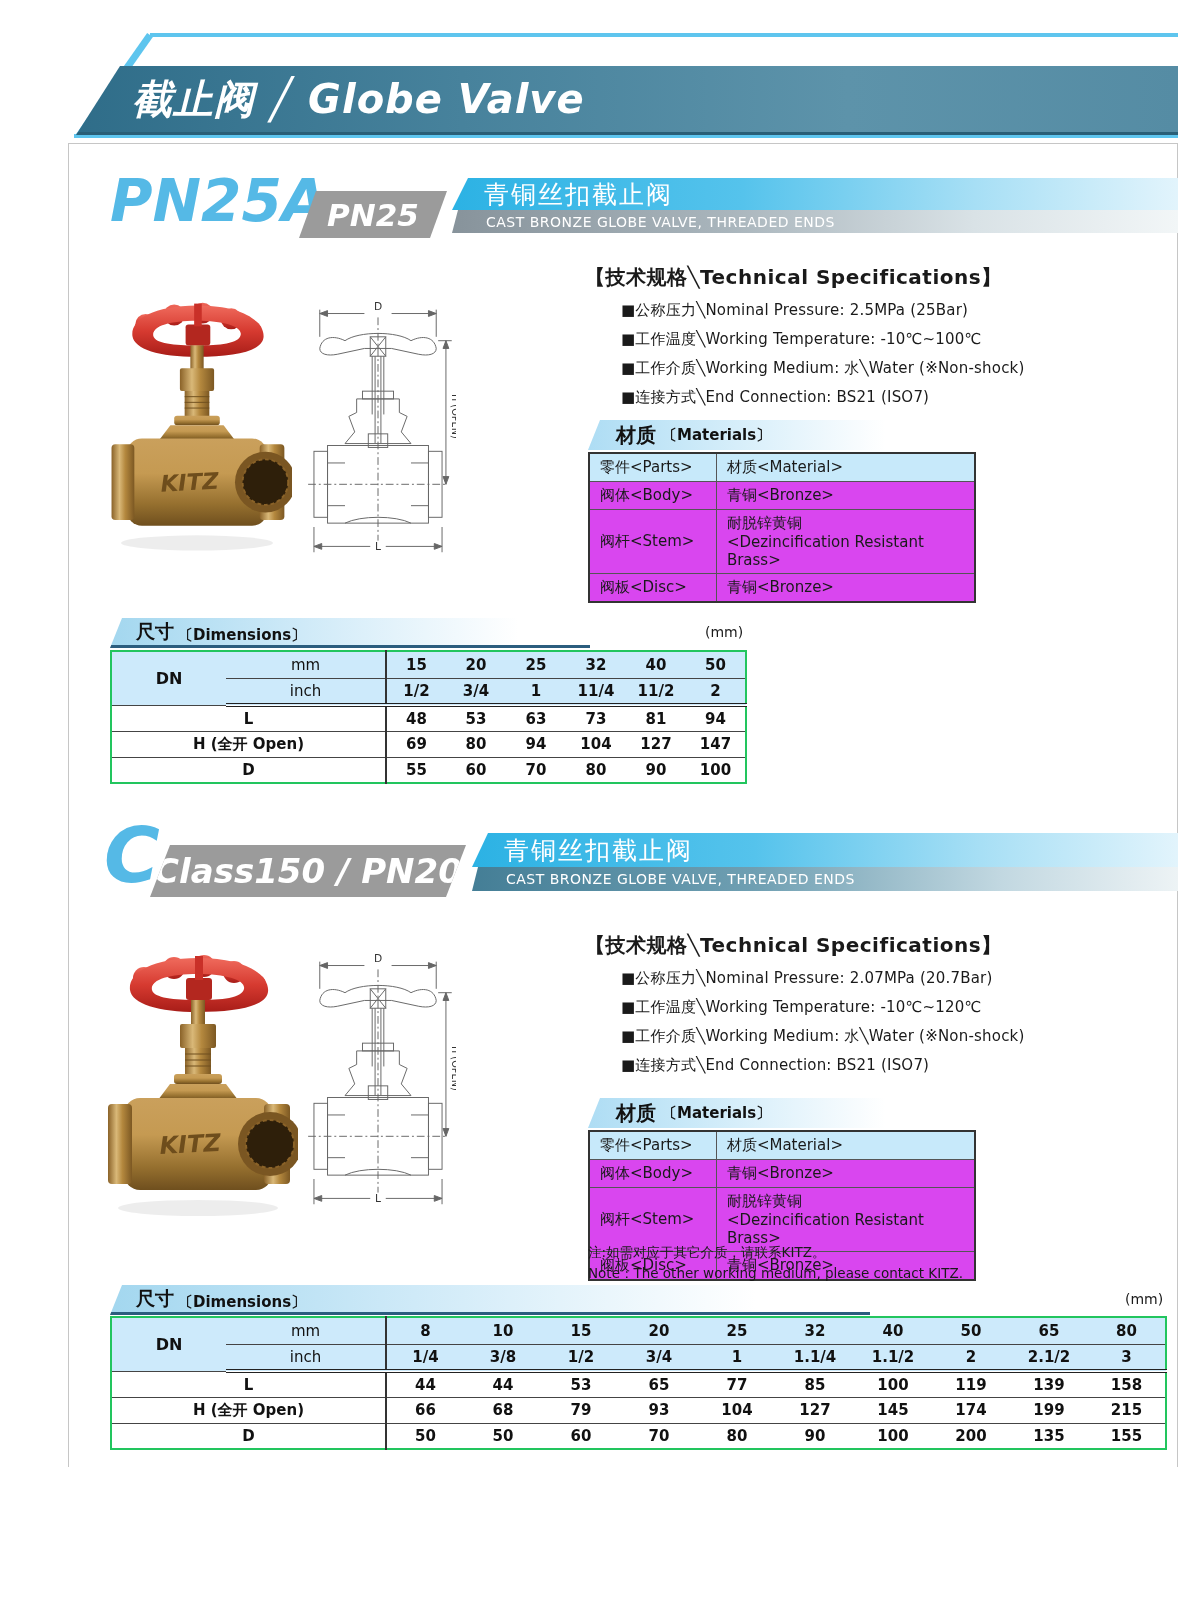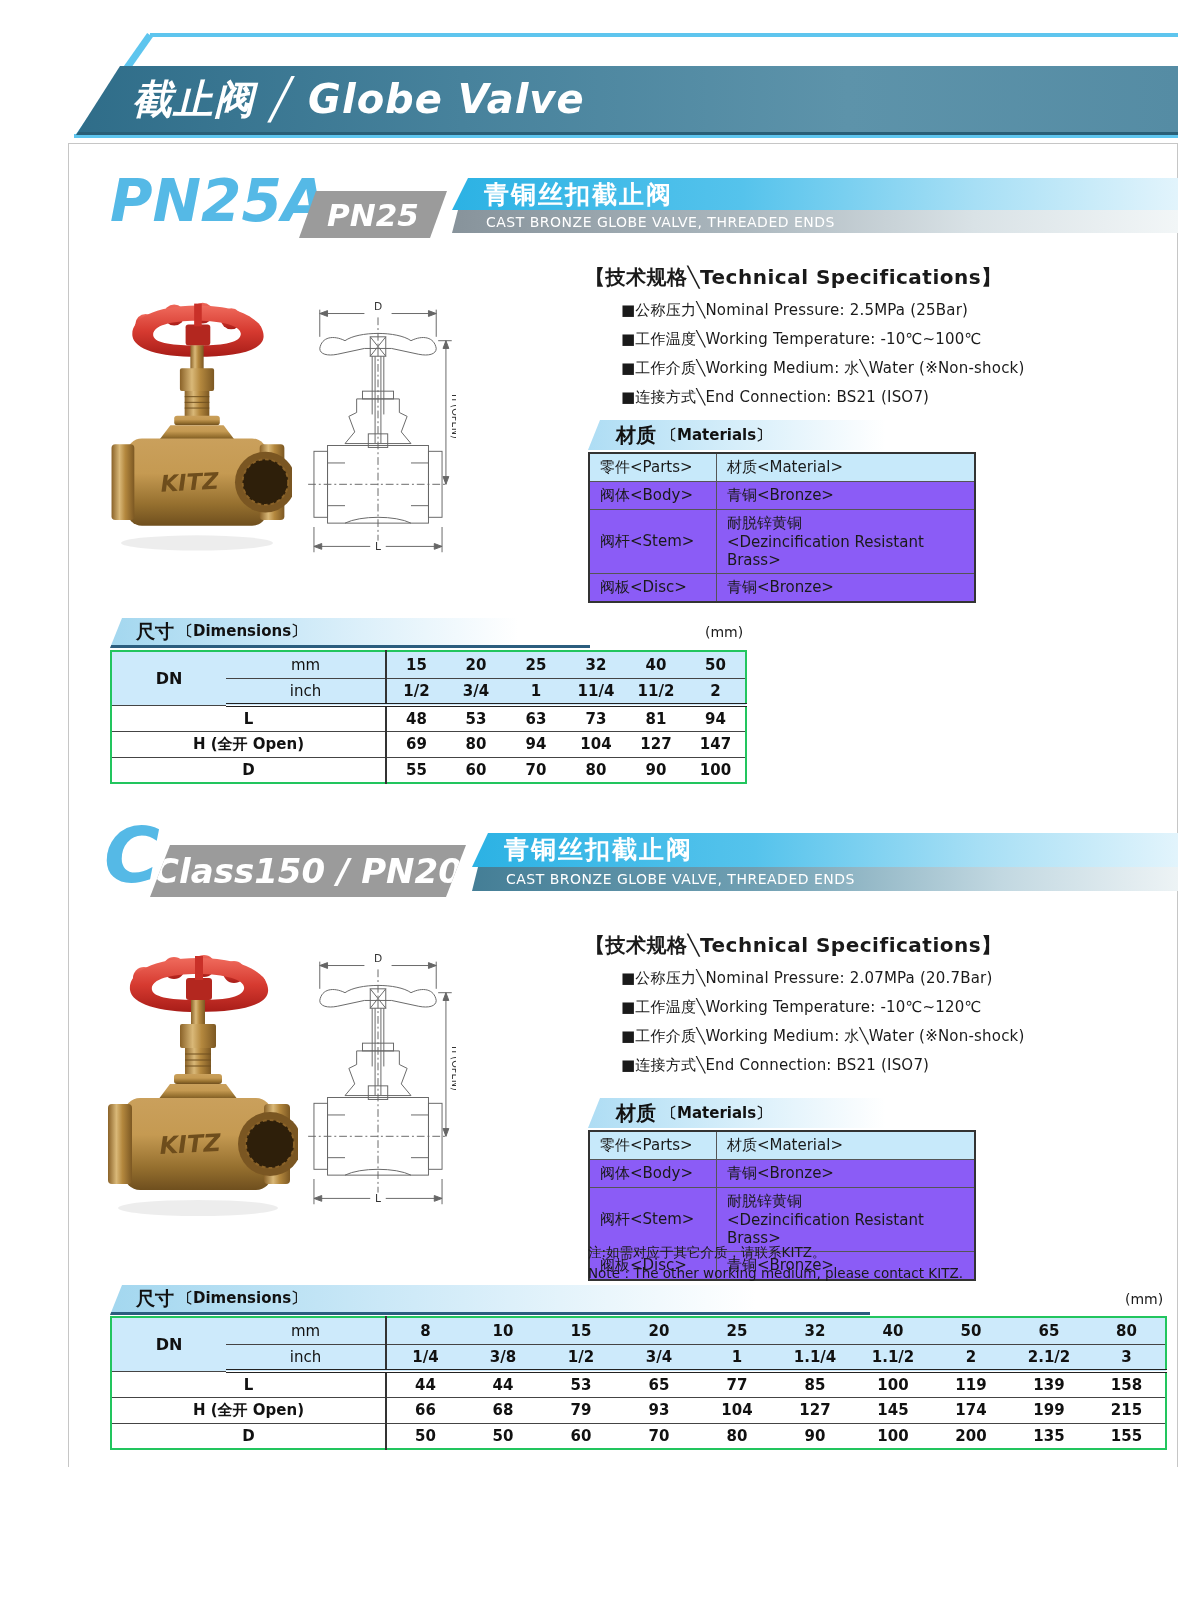--- a/index.html
+++ b/index.html
@@ -17,50 +17,50 @@
   .banner-text .sep{padding:0 14px;font-weight:normal;}
 
   
   .content-box{position:absolute;left:68px;top:143px;width:1108px;height:1402px;
                border:1px solid #c6c6c6;background:#fff;}
 
   
   .code-main{position:absolute;font-style:italic;font-weight:bold;color:#55b9e6;line-height:1;}
   .gray-tag{position:absolute;background:#9b9b9b;display:flex;align-items:center;justify-content:center;
             color:#fff;font-weight:bold;font-style:italic;}
-  .cyan-bar{position:absolute;display:flex;color:#fff;font-weight:bold;
+  .cyan-bar{position:absolute;display:flex;align-items:center;color:#fff;font-weight:normal;
             background:linear-gradient(90deg,#2cb2e4 0%,#55c3ec 40%,#a7dff5 72%,#e2f4fc 100%);
             clip-path:polygon(16px 0,100% 0,100% 100%,0 100%);}
   .eng-strip{position:absolute;display:flex;align-items:center;color:#fff;
              clip-path:polygon(6px 0,100% 0,100% 100%,0 100%);}
   .strip-gray{background:linear-gradient(90deg,#87939b 0%,#a9b5bc 38%,#d9e2e6 72%,#f2f6f7 100%);}
   .strip-teal{background:linear-gradient(90deg,#447e96 0%,#6f9fb2 40%,#c2d8e1 75%,#edf3f5 100%);}
   .cyan-bar span{padding-left:32px;font-size:25px;letter-spacing:2px;}
   .eng-strip span{padding-left:34px;font-size:14px;letter-spacing:.5px;}
 
   
   .spec-block{position:absolute;width:560px;}
   .spec-title{font-size:20px;font-weight:bold;color:#1a1a1a;margin-bottom:10px;letter-spacing:.5px;}
   .spec-line{font-size:15px;color:#1a1a1a;margin-top:10px;letter-spacing:.2px;margin-left:36px;}
 
   
   .mat-strip{position:absolute;height:30px;display:flex;align-items:center;
              background:linear-gradient(90deg,#aeddf4 0%,#d6eefa 45%,#ffffff 90%);
              clip-path:polygon(12px 0,100% 0,100% 100%,0 100%);}
   .mat-strip .zh{font-size:20px;font-weight:bold;padding-left:28px;color:#111;}
   .mat-strip .en{font-size:15px;font-weight:bold;padding-left:6px;color:#111;}
-  .mat-table{position:absolute;border-collapse:collapse;background:#8b5cf6;}
+  .mat-table{position:absolute;border-collapse:collapse;background:#d946ef;}
   .mat-table td{border:1px solid #555;font-size:15px;padding:4px 10px;color:#1a1a1a;}
   .mat-table tr.mat-head td{background:#c7e9fa;}
   .mat-table td.v{white-space:pre-line;}
   .mat-table{border:2px solid #333;}
   .mat-note{position:absolute;font-size:13.5px;color:#1a1a1a;line-height:21px;}
 
   
-  .dim-strip{position:absolute;height:27px;display:flex;align-items:center;
+  .dim-strip{position:absolute;height:27px;display:flex;align-items:flex-end;
              background:linear-gradient(90deg,#a3d7ef 0%,#cfeaf8 40%,#ffffff 85%);
              border-bottom:3px solid #2b5d7e;
              clip-path:polygon(12px 0,100% 0,100% 100%,0 100%);}
   .dim-strip .zh{font-size:19px;font-weight:bold;padding-left:26px;color:#111;}
   .dim-strip .en{font-size:15px;font-weight:bold;padding-left:4px;color:#111;}
   .dim-unit{position:absolute;font-size:14px;color:#1a1a1a;}
   table.dim-table{position:absolute;border-collapse:collapse;table-layout:fixed;background:#fff;
                   border:2px solid #22c55e;}
   table.dim-table td{padding:0;text-align:center;color:#111;}
   table.dim-table tr{height:26px;}

